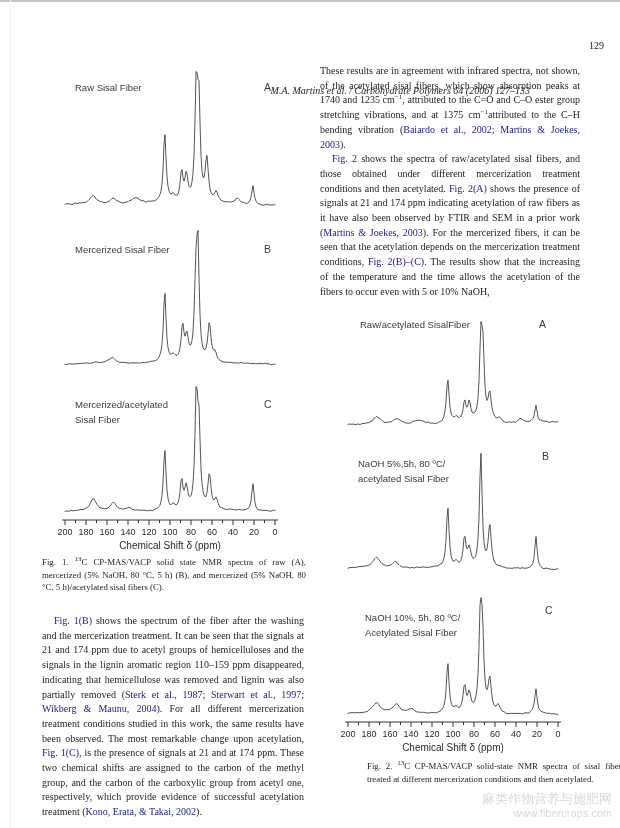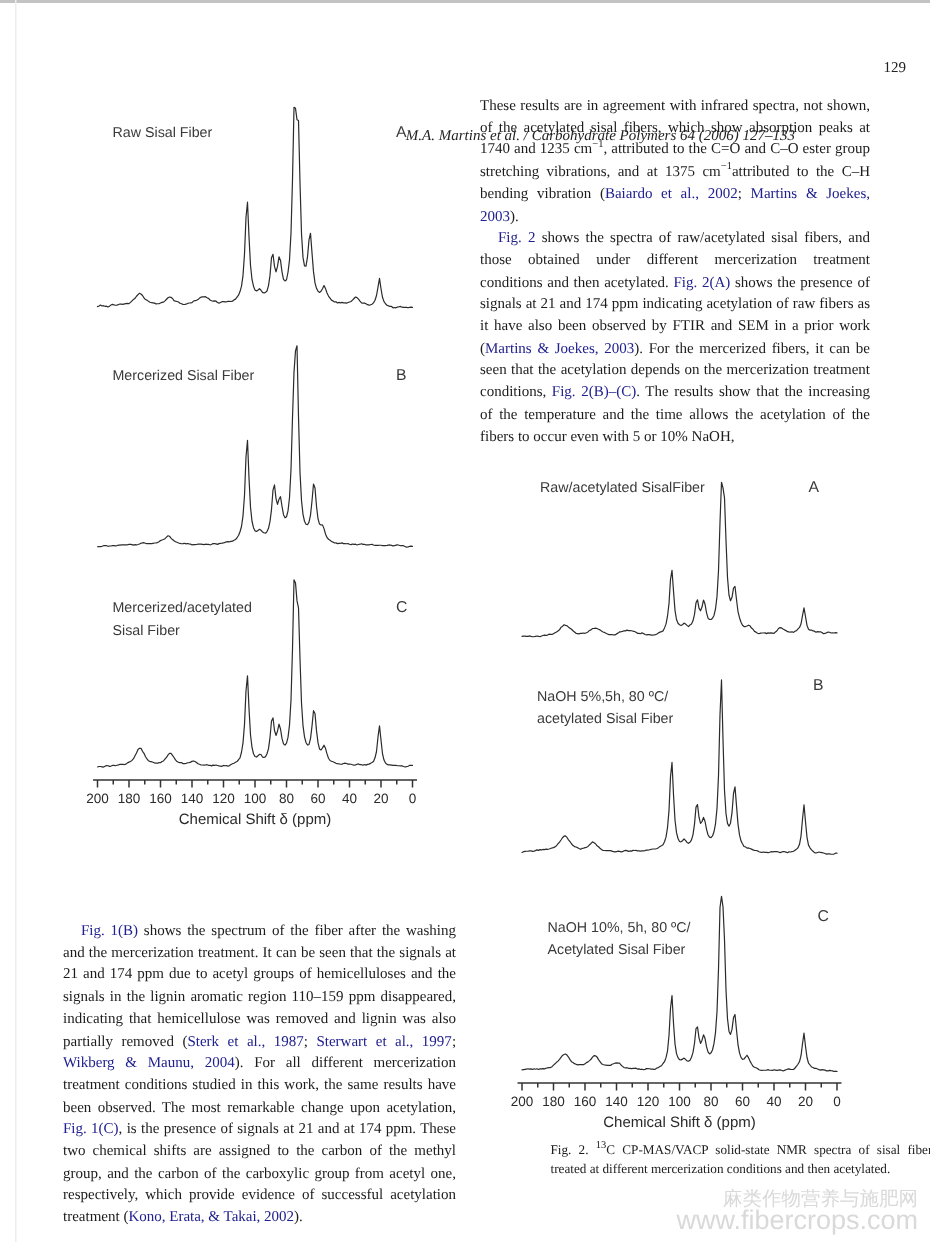--- a/index.html
+++ b/index.html
@@ -31,21 +31,21 @@
   .slabel{font-family:"Liberation Sans",sans-serif;font-size:9.5px;fill:#3a3a3a;}
   .stag{font-family:"Liberation Sans",sans-serif;font-size:10.5px;fill:#3a3a3a;}
   .ticklabel{font-family:"Liberation Sans",sans-serif;font-size:9px;fill:#2a2a2a;}
   .axlabel{font-family:"Liberation Sans",sans-serif;font-size:10px;fill:#2a2a2a;}
   .trace-line{fill:none;stroke:#2b2b2b;stroke-width:0.8;stroke-linejoin:round;stroke-linecap:round;}
   .axis-line{stroke:#333;stroke-width:1;}
 
   #watermark{position:absolute;top:791px;right:8px;text-align:right;color:#d9d9d9;
              font-family:"Liberation Sans",sans-serif;line-height:15px;}
   #watermark .wm1{font-size:13px;}
-  #watermark .wm2{font-size:18px;text-align:right;}
+  #watermark .wm2{font-size:11px;text-align:right;}
 </style>
 </head>
 <body>
 
 <div id="page">
   <div id="top-edge"></div>
   <div id="left-edge"></div>
 
   <div class="hdr-cite">M.A. Martins et al. / Carbohydrate Polymers 64 (2006) 127–133</div>
   <div class="hdr-page">129</div>
@@ -98,20 +98,21 @@
         <text x="128" y="477" text-anchor="middle" class="ticklabel">100</text>
         <text x="149" y="477" text-anchor="middle" class="ticklabel">80</text>
         <text x="170" y="477" text-anchor="middle" class="ticklabel">60</text>
         <text x="191" y="477" text-anchor="middle" class="ticklabel">40</text>
         <text x="212" y="477" text-anchor="middle" class="ticklabel">20</text>
         <text x="233" y="477" text-anchor="middle" class="ticklabel">0</text>
       </g>
     <text class="axlabel" x="128" y="491" text-anchor="middle">Chemical Shift δ (ppm)</text>
   </svg>
 
+  <div id="fig1-caption" class="caption"><span>Fig. 1. </span><sup>13</sup><span>C CP-MAS/VACP solid state NMR spectra of raw (A), mercerized (5% NaOH, 80 °C, 5 h) (B), and mercerized (5% NaOH, 80 °C, 5 h)/acetylated sisal fibers (C).</span></div>
 
   <div id="left-para" class="bodytext">
     <p class="indent"><span class="link">Fig. 1(B)</span><span> shows the spectrum of the fiber after the washing and the mercerization treatment. It can be seen that the signals at 21 and 174 ppm due to acetyl groups of hemicelluloses and the signals in the lignin aromatic region 110–159 ppm disappeared, indicating that hemicellulose was removed and lignin was also partially removed (</span><span class="link">Sterk et al., 1987</span><span>; </span><span class="link">Sterwart et al., 1997</span><span>; </span><span class="link">Wikberg &amp; Maunu, 2004</span><span>). For all different mercerization treatment conditions studied in this work, the same results have been observed. The most remarkable change upon acetylation, </span><span class="link">Fig. 1(C)</span><span>, is the presence of signals at 21 and at 174 ppm. These two chemical shifts are assigned to the carbon of the methyl group, and the carbon of the carboxylic group from acetyl one, respectively, which provide evidence of successful acetylation treatment (</span><span class="link">Kono, Erata, &amp; Takai, 2002</span><span>).</span></p>
   </div>
 
   <div id="right-col" class="bodytext">
     <p><span>These results are in agreement with infrared spectra, not shown, of the acetylated sisal fibers, which show absorption peaks at 1740 and 1235 cm</span><sup>−1</sup><span>, attributed to the C=O and C–O ester group stretching vibrations, and at 1375 cm</span><sup>−1</sup><span>attributed to the C–H bending vibration (</span><span class="link">Baiardo et al., 2002</span><span>; </span><span class="link">Martins &amp; Joekes, 2003</span><span>).</span></p>
     <p class="indent"><span class="link">Fig. 2</span><span> shows the spectra of raw/acetylated sisal fibers, and those obtained under different mercerization treatment conditions and then acetylated. </span><span class="link">Fig. 2(A)</span><span> shows the presence of signals at 21 and 174 ppm indicating acetylation of raw fibers as it have also been observed by FTIR and SEM in a prior work (</span><span class="link">Martins &amp; Joekes, 2003</span><span>). For the mercerized fibers, it can be seen that the acetylation depends on the mercerization treatment conditions, </span><span class="link">Fig. 2(B)–(C)</span><span>. The results show that the increasing of the temperature and the time allows the acetylation of the fibers to occur even with 5 or 10% NaOH,</span></p>
   </div>
 

